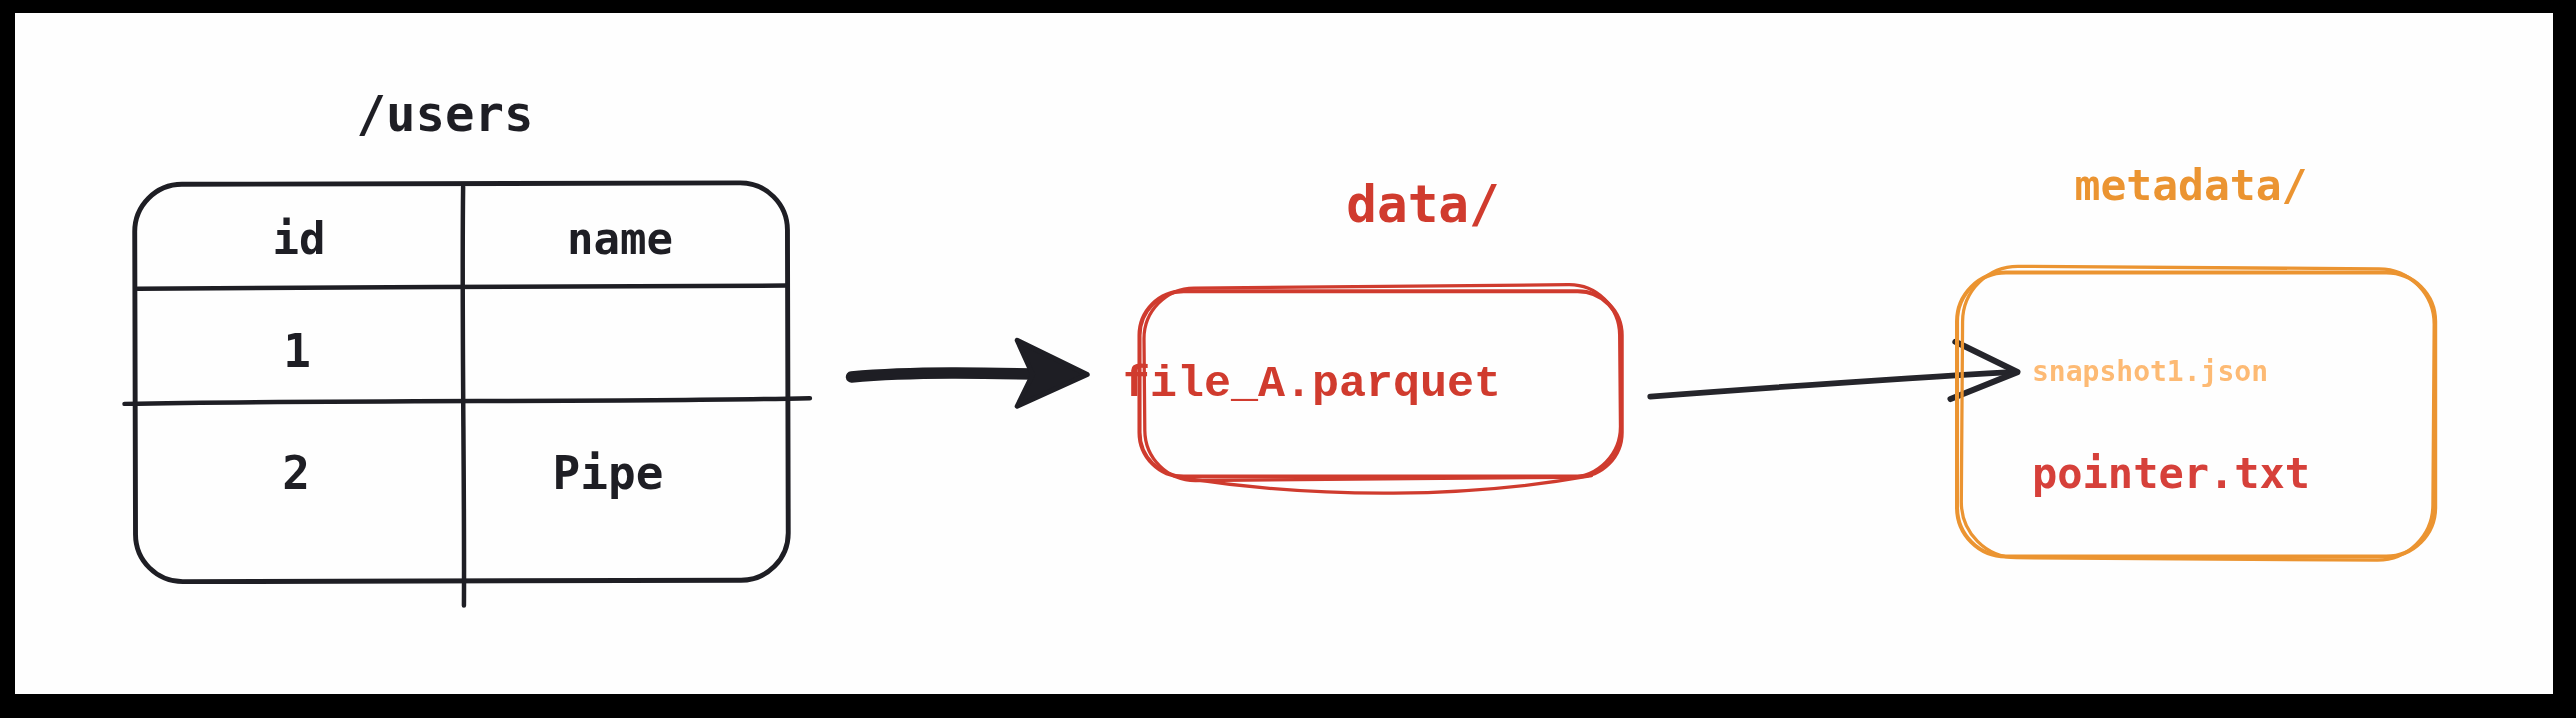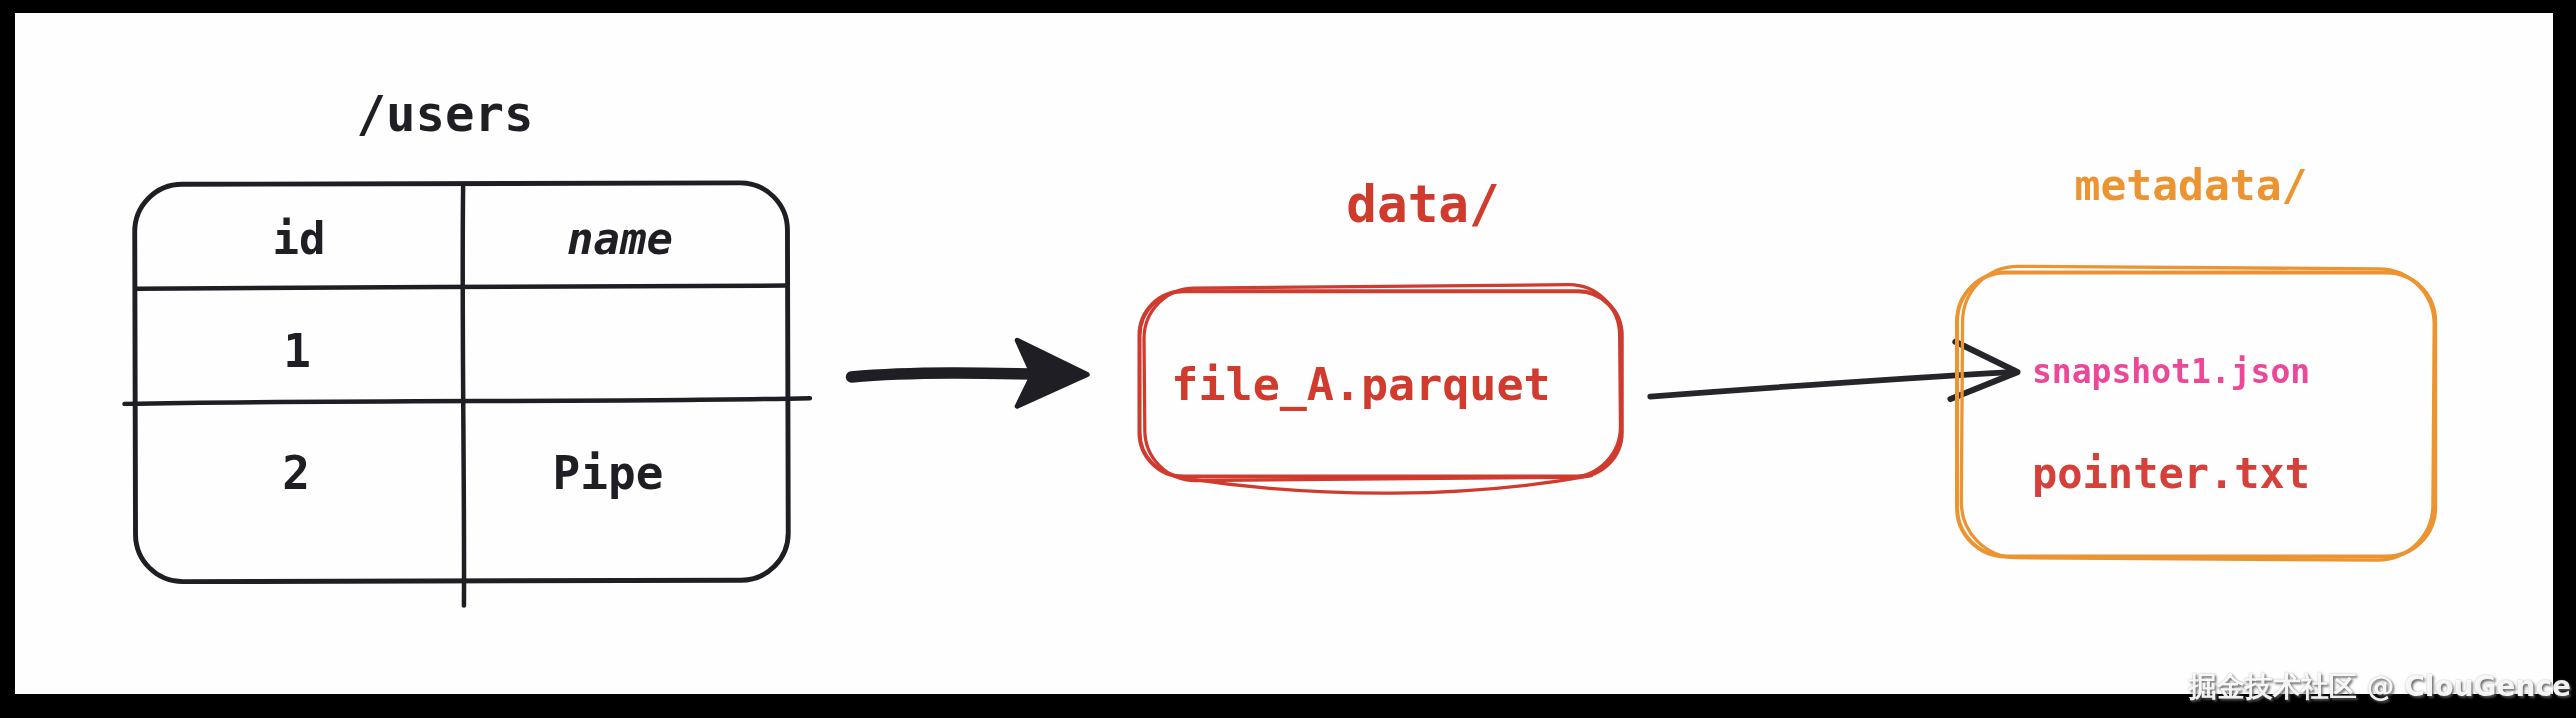--- a/index.html
+++ b/index.html
@@ -38,31 +38,31 @@
     font-family: "DejaVu Sans Mono", monospace;
     font-weight: bold;
     transform: translate(-50%, -50%);
   }
   .ink    { color: #1e1e24; }
   .red    { color: #d03b2e; }
   .orange { color: #eb9431; }
 
   .t-title   { left: 445px;  top: 114px; font-size: 49px; }
   .t-hdr-id  { left: 299px;  top: 238px; font-size: 44px; }
-  .t-hdr-nm  { left: 620px;  top: 238px; font-size: 44px; font-style: italic; }
+  .t-hdr-nm  { left: 620px;  top: 238px; font-size: 44px; }
   .t-c10     { left: 297px;  top: 351px; font-size: 46px; }
   .t-c11     { left: 608px;  top: 351px; font-size: 46px; }
   .t-c20     { left: 296px;  top: 473px; font-size: 46px; }
   .t-c21     { left: 608px;  top: 473px; font-size: 46px; }
 
   .d-label   { left: 1423px; top: 204px; font-size: 51px; }
-  .d-file    { left: 1361px; top: 384px; font-size: 45px; }
+  .d-file    { left: 1312px; top: 384px; font-size: 45px; font-family: Liberation Mono, monospace; }
 
   .m-label   { left: 2191px; top: 185px; font-size: 43px; }
-  .m-snap    { left: 2032px; top: 371px; font-size: 33px; transform: translate(0, -50%); color: #ec4899; }
+  .m-snap    { left: 2032px; top: 371px; font-size: 28px; transform: translate(0, -50%); color: #fdba74; }
   .m-ptr     { left: 2032px; top: 473px; font-size: 42px; transform: translate(0, -50%); color: #d6403a; }
 
   .watermark {
     position: absolute;
     right: 4.9px;
     top: 668px;
     font-family: "DejaVu Sans", sans-serif;
     font-weight: bold;
     font-size: 28px;
     color: rgba(255, 255, 255, 0.92);
@@ -120,15 +120,14 @@
   <div class="txt ink t-c20">2</div>
   <div class="txt ink t-c21">Pipe</div>
 
   <div class="txt red d-label">data/</div>
   <div class="txt red d-file">file_A.parquet</div>
 
   <div class="txt orange m-label">metadata/</div>
   <div class="txt m-snap">snapshot1.json</div>
   <div class="txt m-ptr">pointer.txt</div>
 
-  <div class="watermark">掘金技术社区 @ ClouGence</div>
 </div>
 
 
 </body></html>

